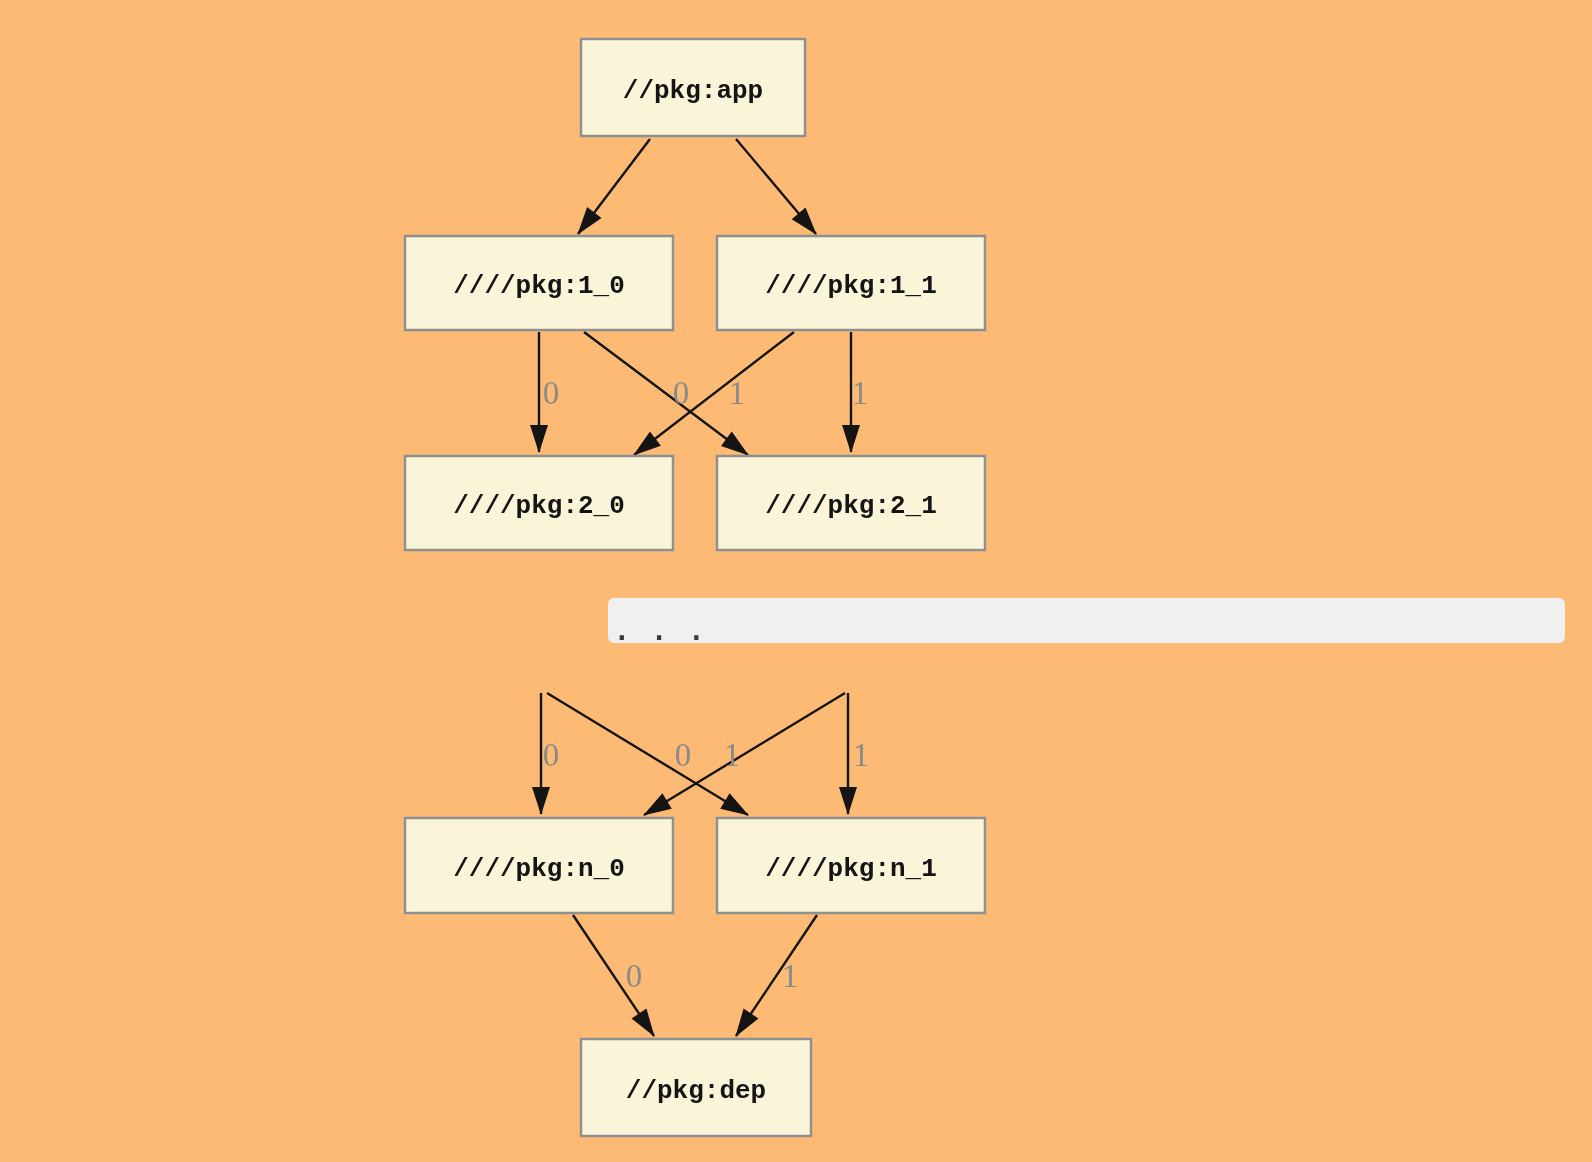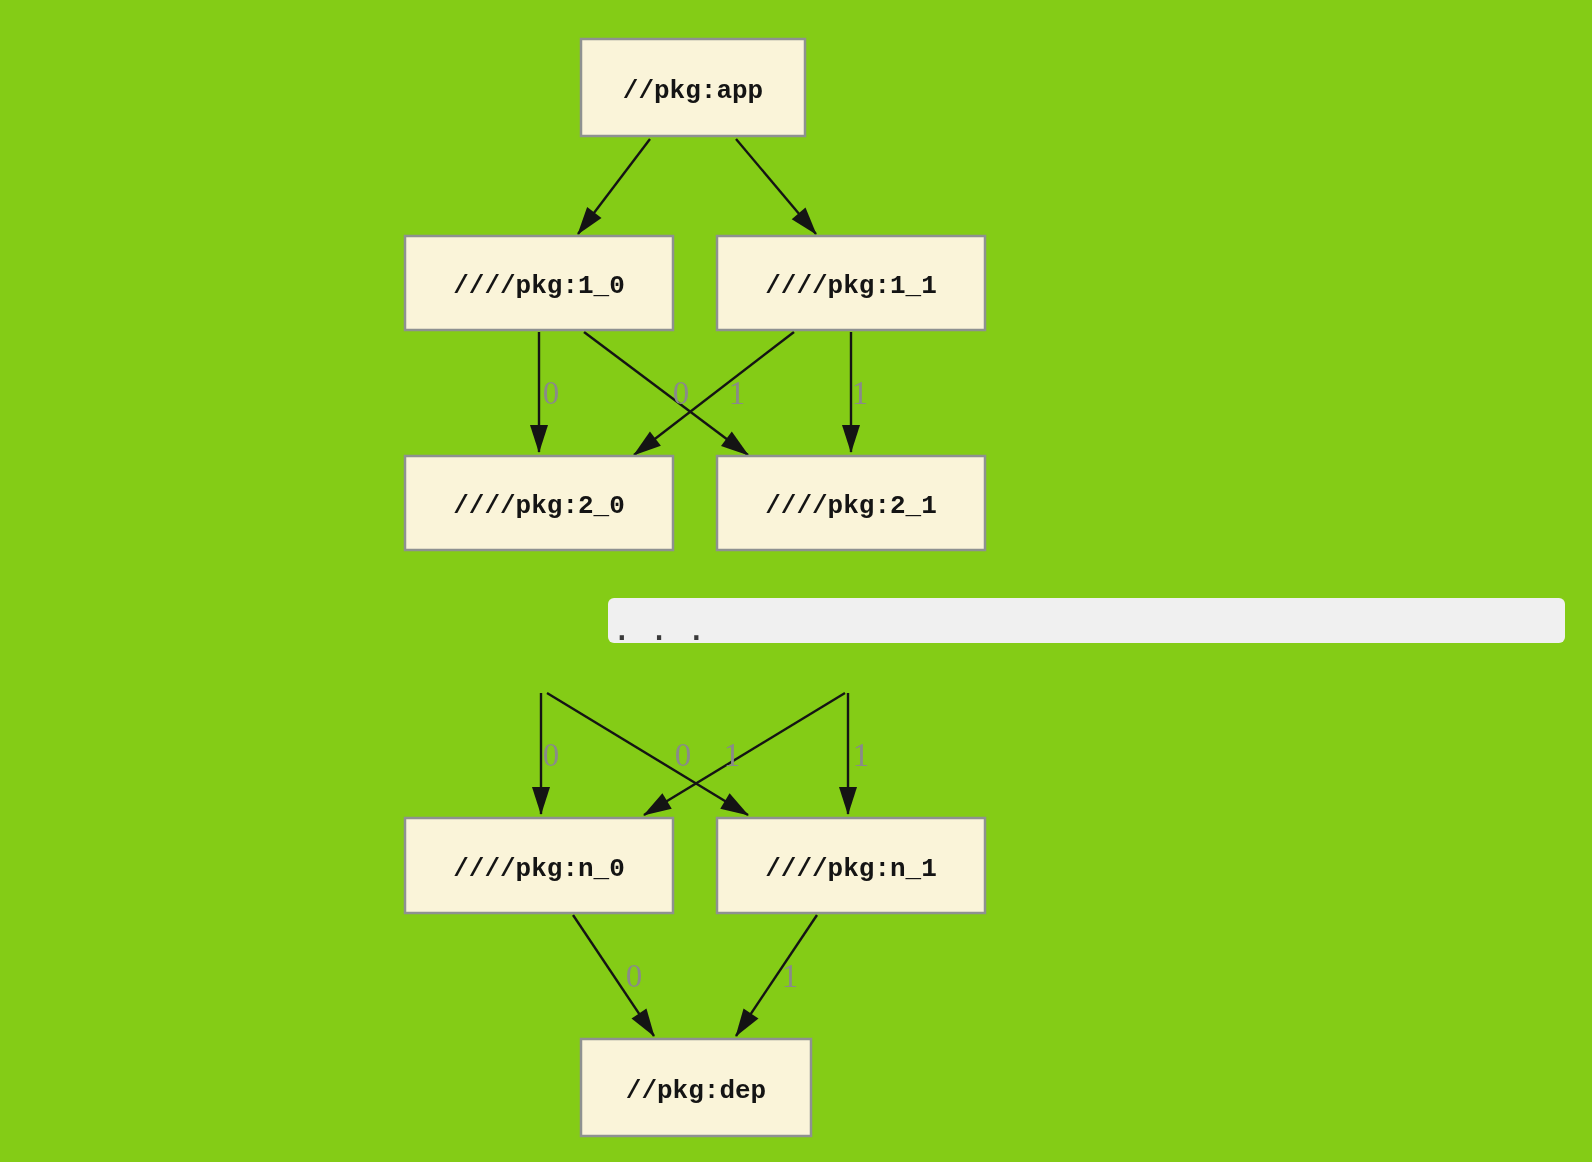--- a/index.html
+++ b/index.html
@@ -8,21 +8,21 @@
     background: #ffffff;
     width: 1592px;
     height: 1162px;
     overflow: hidden;
     font-family: "Liberation Sans", sans-serif;
   }
   .figure-wrap {
     position: relative;
     width: 1592px;
     height: 1162px;
-    background: #84cc16;
+    background: #fdba74;
   }
   svg { display: block; }
   .node-rect {
     stroke-width: 2.5px;
   }
   .node-label {
     font-family: "Liberation Mono", "DejaVu Sans Mono", monospace;
     font-weight: bold;
     font-size: 26px;
     text-anchor: middle;

